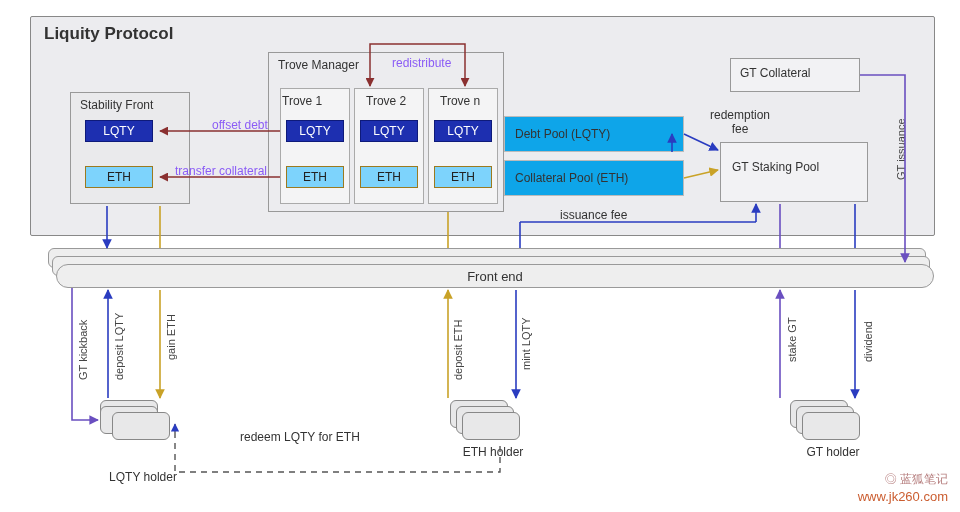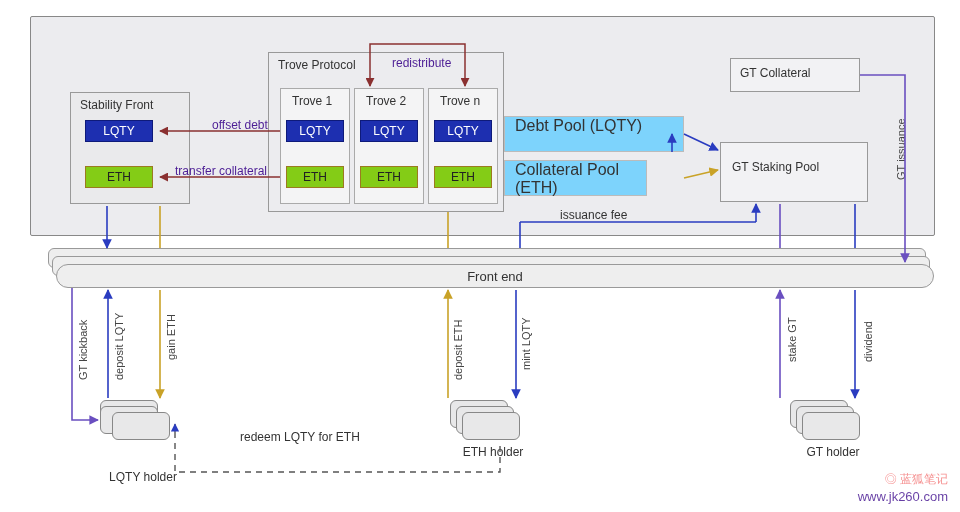--- a/index.html
+++ b/index.html
@@ -4,81 +4,83 @@
 <style>
 *{box-sizing:border-box;margin:0;padding:0;font-family:Arial,Helvetica,sans-serif}
 body{width:960px;height:512px;position:relative;background:#fff;color:#333}
 .canvas{position:absolute;inset:0}
 .box{position:absolute;border:1px solid #888;background:#f0f0f1;border-radius:2px}
 .label{font-size:12px;position:absolute}
 .title{font-size:17px;font-weight:bold}
 .sub-title{font-size:12px}
 .chip{position:absolute;display:flex;align-items:center;justify-content:center;font-size:12px;height:22px;border:1px solid #555}
 .chip.blue{background:#1d2fb0;color:#fff;border-color:#0e1a7a}
-.chip.amber{background:#84cc16;color:#222;border-color:#9b7a20}
+.chip.amber{background:#7dd3fc;color:#222;border-color:#9b7a20}
 .panel{position:absolute;border:1px solid #999;background:#f4f4f5}
 .trove-cell{position:absolute;border:1px solid #aaa;background:#f4f4f5}
-.pool-row{position:absolute;border:1px solid #bbb;background:#7dd3fc;font-size:16px;display:flex;align-items:flex-start;padding-left:10px}
+.pool-row{position:absolute;border:1px solid #bbb;background:#0ea5e9;font-size:12px;display:flex;align-items:center;padding-left:10px}
 .frontend{position:absolute;border:1px solid #999;background:#eee;border-radius:12px;font-size:13px;display:flex;align-items:center;justify-content:center}
 .stack{position:absolute}
 .stack .s{position:absolute;width:58px;height:28px;border:1px solid #888;border-radius:6px;background:#e8e8e9}
 .holder-label{position:absolute;font-size:12px;text-align:center;width:90px}
 .vlabel{position:absolute;font-size:11px;transform:rotate(-90deg);transform-origin:left top;white-space:nowrap;color:#444}
-.edge-label{position:absolute;font-size:12px;color:#4c1d95}
+.edge-label{position:absolute;font-size:12px;color:#8b5cf6}
 .edge-label.dark{color:#333}
 svg{position:absolute;inset:0;width:960px;height:512px;pointer-events:none}
 .watermark{position:absolute;right:12px;bottom:8px;font-size:13px;color:#1b6fd1;opacity:.85}
-.watermark2{position:absolute;right:12px;bottom:24px;font-size:12px;color:#ef4444;opacity:.6}
-.orange{color:#4c1d95}
+.watermark2{position:absolute;right:12px;bottom:24px;font-size:12px;color:#7f1d1d;opacity:.6}
+.orange{color:#c2410c}
 </style>
 </head>
 <body>
 
 <div class="canvas">
 
   <div class="box" style="left:30px;top:16px;width:905px;height:220px;background:#ececef"></div>
+  <div class="label title" style="left:44px;top:24px">Liquity Protocol</div>
 
   <div class="panel" style="left:70px;top:92px;width:120px;height:112px;background:#eaeaec"></div>
   <div class="label sub-title" style="left:80px;top:98px">Stability Front</div>
   <div class="chip blue" style="left:85px;top:120px;width:68px">LQTY</div>
   <div class="chip amber" style="left:85px;top:166px;width:68px">ETH</div>
 
   <div class="panel" style="left:268px;top:52px;width:236px;height:160px;background:#ececef"></div>
-  <div class="label sub-title" style="left:278px;top:58px">Trove Protocol</div>
+  <div class="label sub-title" style="left:278px;top:58px">Trove Manager</div>
 
   <div class="trove-cell" style="left:280px;top:88px;width:70px;height:116px"></div>
   <div class="trove-cell" style="left:354px;top:88px;width:70px;height:116px"></div>
   <div class="trove-cell" style="left:428px;top:88px;width:70px;height:116px"></div>
-  <div class="label" style="left:292px;top:94px">Trove 1</div>
+  <div class="label" style="left:282px;top:94px">Trove 1</div>
   <div class="label" style="left:366px;top:94px">Trove 2</div>
   <div class="label" style="left:440px;top:94px">Trove n</div>
   <div class="chip blue" style="left:286px;top:120px;width:58px">LQTY</div>
   <div class="chip blue" style="left:360px;top:120px;width:58px">LQTY</div>
   <div class="chip blue" style="left:434px;top:120px;width:58px">LQTY</div>
   <div class="chip amber" style="left:286px;top:166px;width:58px">ETH</div>
   <div class="chip amber" style="left:360px;top:166px;width:58px">ETH</div>
   <div class="chip amber" style="left:434px;top:166px;width:58px">ETH</div>
 
   <div class="pool-row" style="left:504px;top:116px;width:180px;height:36px">
       <span>Debt Pool (LQTY)</span>
     </div>
-  <div class="pool-row" style="left:504px;top:160px;width:143px;height:36px">
+  <div class="pool-row" style="left:504px;top:160px;width:180px;height:36px">
       <span>Collateral Pool (ETH)</span>
     </div>
 
   <div class="panel" style="left:730px;top:58px;width:130px;height:34px;background:#f2f2f4"></div>
   <div class="label sub-title" style="left:740px;top:66px">GT Collateral</div>
 
   <div class="panel" style="left:720px;top:142px;width:148px;height:60px;background:#f2f2f4"></div>
   <div class="label sub-title" style="left:732px;top:160px">GT Staking Pool</div>
 
   <div class="edge-label" style="left:392px;top:56px">redistribute</div>
   <div class="edge-label" style="left:212px;top:118px">offset debt</div>
   <div class="edge-label" style="left:175px;top:164px">transfer collateral</div>
   <div class="label" style="left:560px;top:208px;color:#333">issuance fee</div>
+  <div class="label" style="left:700px;top:108px;color:#333;width:80px;text-align:center;line-height:1.2">redemption fee</div>
   <div class="vlabel" style="left:895px;top:180px">GT issuance</div>
   <div class="edge-label dark" style="left:240px;top:430px">redeem LQTY for ETH</div>
 
   <div class="frontend" style="left:48px;top:248px;width:878px;height:20px;border-radius:6px"></div>
   <div class="frontend" style="left:52px;top:256px;width:878px;height:20px;border-radius:6px"></div>
   <div class="frontend" style="left:56px;top:264px;width:878px;height:24px">
       <span>Front end</span>
     </div>
 
   <div class="vlabel" style="left:77px;top:380px">GT kickback</div>

